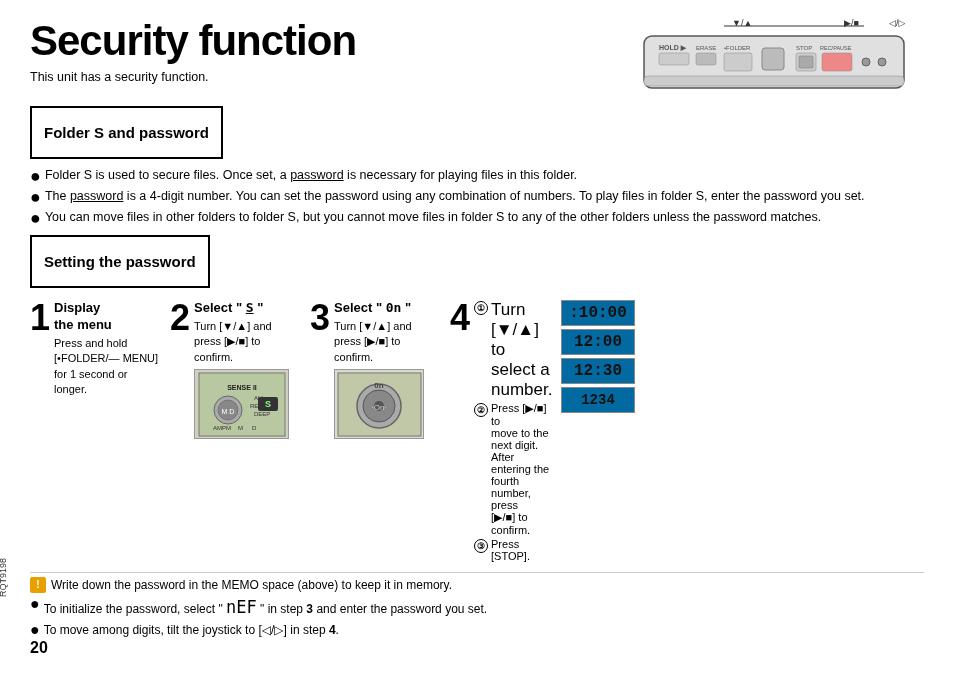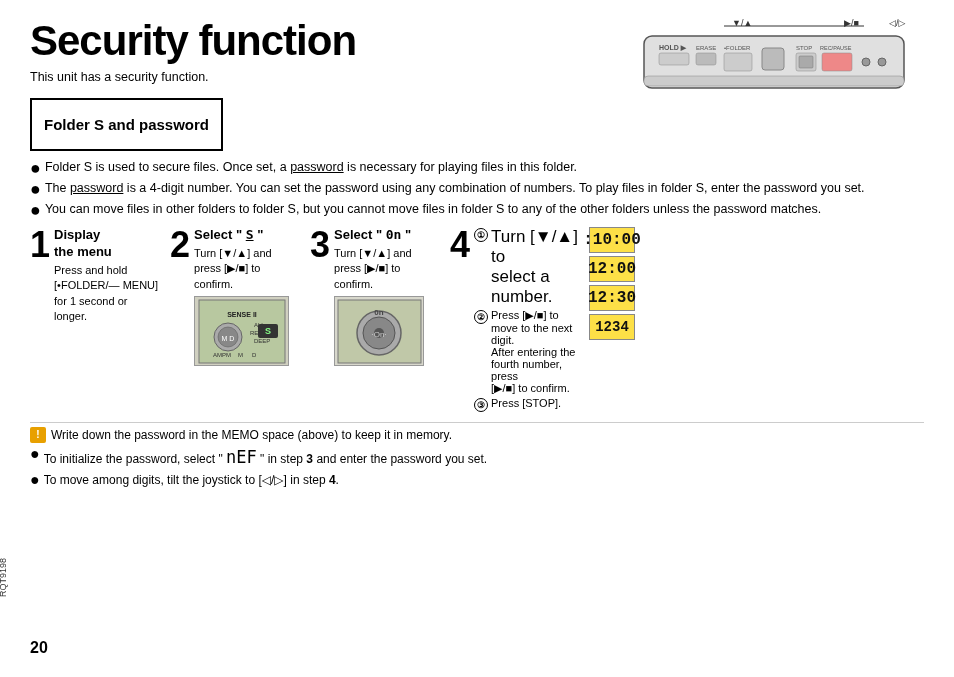--- a/index.html
+++ b/index.html
@@ -28,21 +28,21 @@
       letter-spacing: -1px;
       line-height: 1.1;
       margin-bottom: 6px;
     }
 
     
     .top-area {
       display: flex;
       align-items: flex-start;
       justify-content: space-between;
-      margin-bottom: 0;
+      margin-bottom: 8px;
     }
 
     .title-section {
       flex: 1;
     }
 
     .device-area {
       width: 340px;
       flex-shrink: 0;
       display: flex;
@@ -206,23 +206,23 @@
     
     .num-displays {
       display: flex;
       flex-direction: column;
       gap: 3px;
       margin-left: 8px;
       flex-shrink: 0;
     }
 
     .num-display {
-      background: #fde047;
+      background: #0369a1;
       border: 1px solid #888;
-      width: 46px;
+      width: 74px;
       height: 26px;
       display: flex;
       align-items: center;
       justify-content: center;
       font-family: 'Courier New', monospace;
       font-size: 16px;
       font-weight: bold;
       color: #111;
     }
 
@@ -383,20 +383,21 @@
         <span>The <span class="underline">password</span> is a 4-digit number. You can set the password using any combination of numbers. To play files in folder S, enter the password you set.</span>
       </div>
       <div class="bullet-item">
         <span class="bullet-dot">●</span>
         <span>You can move files in other folders to folder S, but you cannot move files in folder S to any of the other folders unless the password matches.</span>
       </div>
     </div>
   </div>
 
   <div>
+    <div class="section-header">Setting the password</div>
 
     <div class="steps-container">
 
       <div class="step step-1">
         <div class="step-header">
           <span class="step-number">1</span>
           <div class="step-content-col">
             <div class="step-title bold">Display<br>the menu</div>
             <div class="step-body">Press and hold<br>[•FOLDER/— MENU]<br>for 1 second or<br>longer.</div>
           </div>

